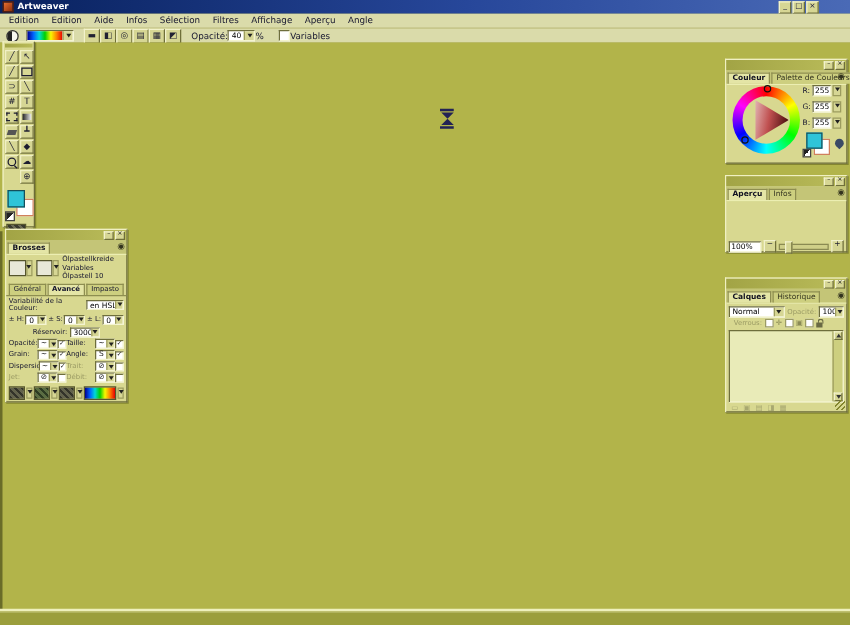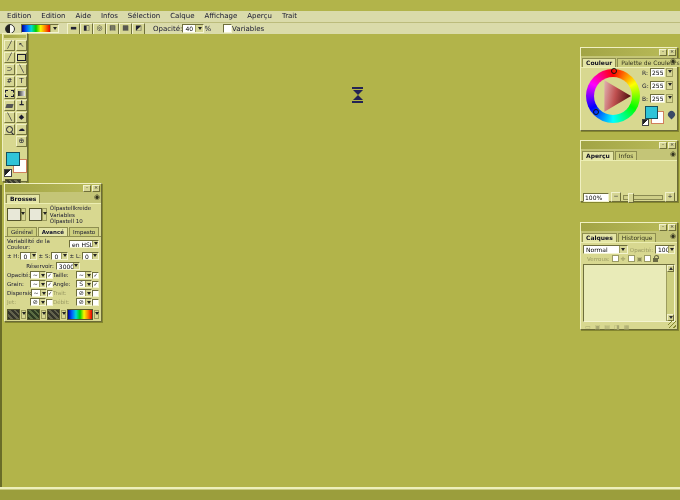--- a/index.html
+++ b/index.html
@@ -136,31 +136,40 @@
   .varrow.down i{border-top:3px solid #333;margin-bottom:-2px}
   .ly-actions{display:flex;align-items:center;gap:4px;padding:2px 4px;color:#a8a870;font-size:6px;line-height:6px}
   .grip{position:absolute;right:1px;bottom:1px;width:8px;height:8px;
     background:repeating-linear-gradient(135deg,#84862f 0 1px,transparent 1px 3px)}
 </style>
 </head>
 <body>
 
 <div id="screen">
 
+  <div class="titlebar">
+    <span class="app-icon"></span>
+    <span class="title-text">Artweaver</span>
+    <span class="win-buttons">
+      <span class="win-btn">_</span>
+      <span class="win-btn">□</span>
+      <span class="win-btn">×</span>
+    </span>
+  </div>
 
   <div class="menubar">
     <span class="menu-item">Edition</span>
     <span class="menu-item">Edition</span>
     <span class="menu-item">Aide</span>
     <span class="menu-item">Infos</span>
     <span class="menu-item">Sélection</span>
-    <span class="menu-item">Calque</span>
+    <span class="menu-item">Filtres</span>
     <span class="menu-item">Affichage</span>
     <span class="menu-item">Aperçu</span>
-    <span class="menu-item">Trait</span>
+    <span class="menu-item">Angle</span>
   </div>
 
   <div class="toolbar">
     <span class="contrast-dot" style="margin-right:6px"></span>
     <span class="combo" style="width:38px">
       <span class="val rainbow" style="flex:1"></span>
       <span class="dd">
           <i></i>
         </span>
     </span>

